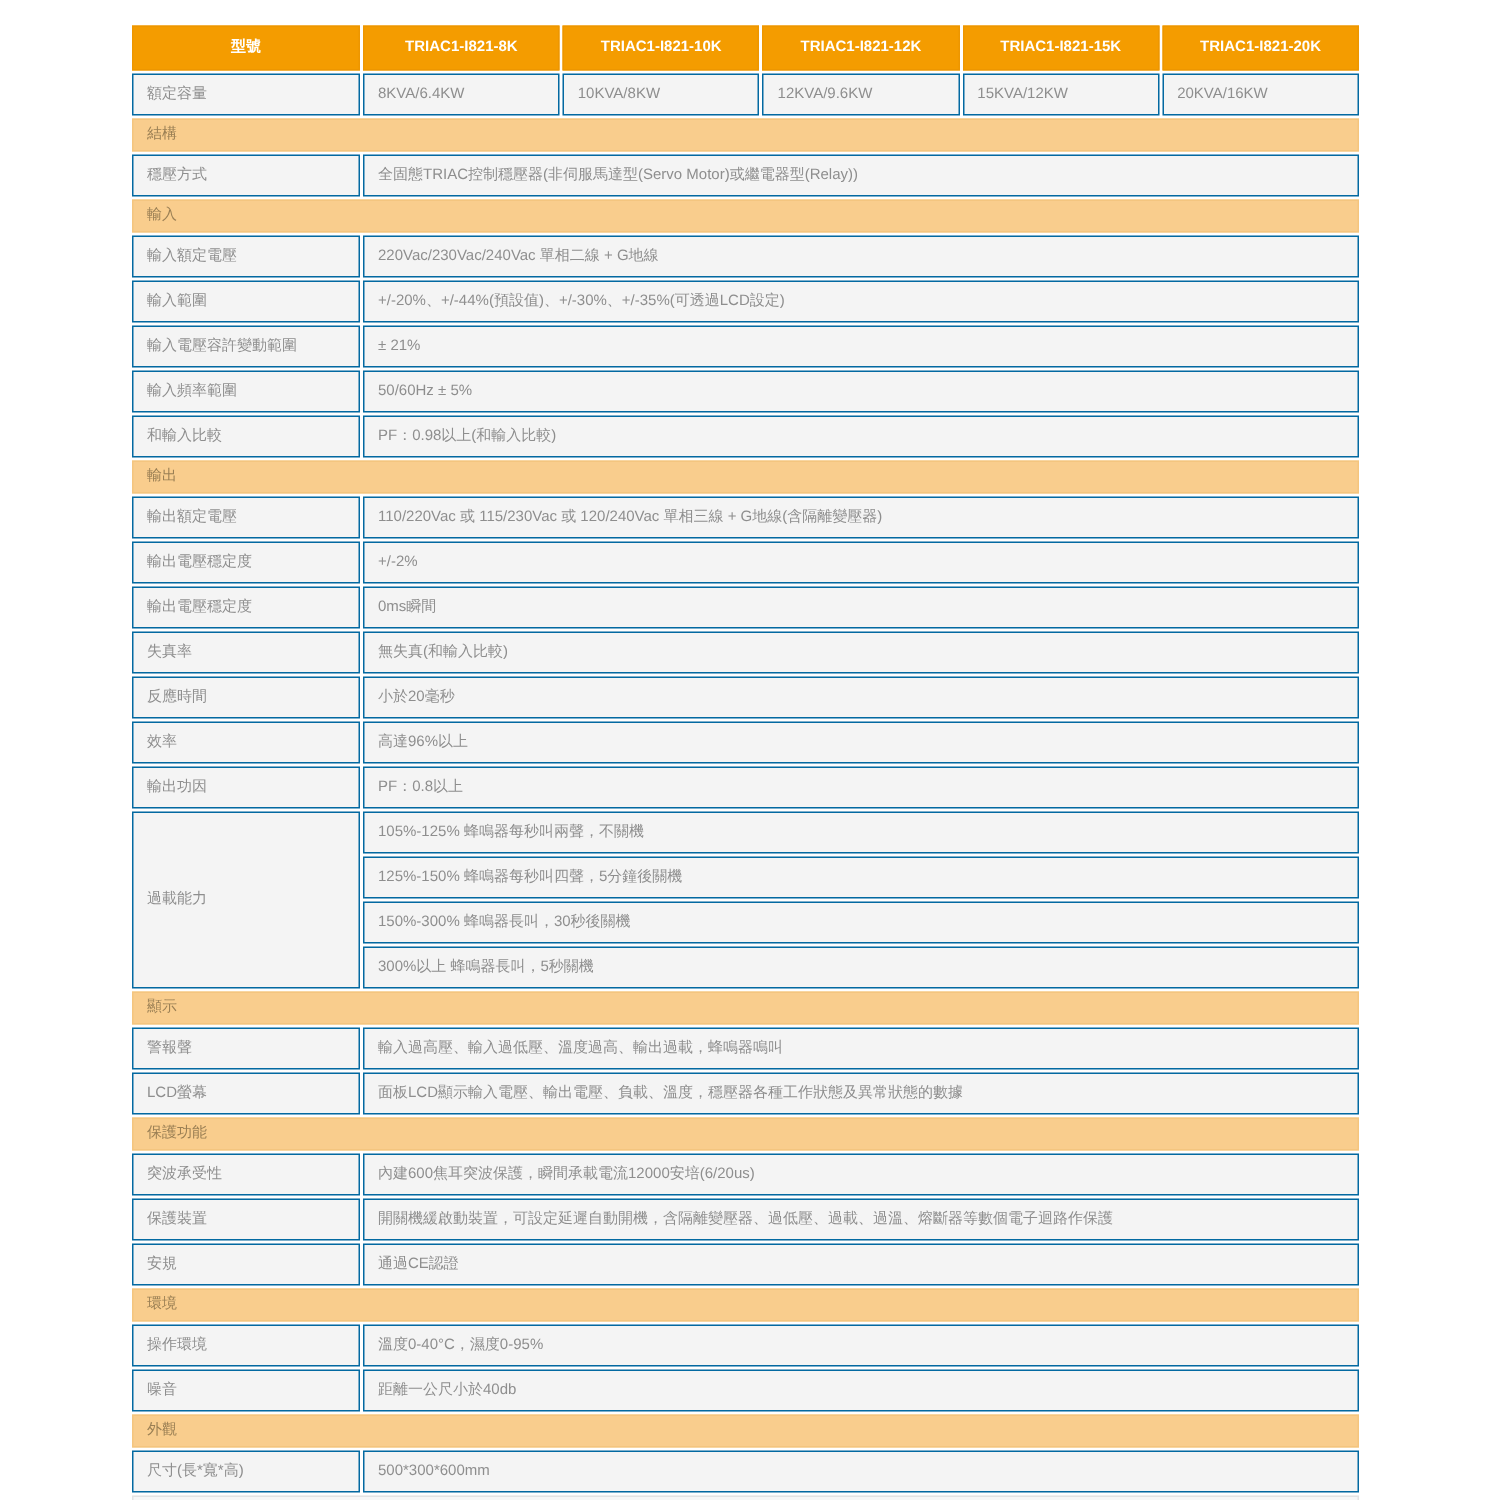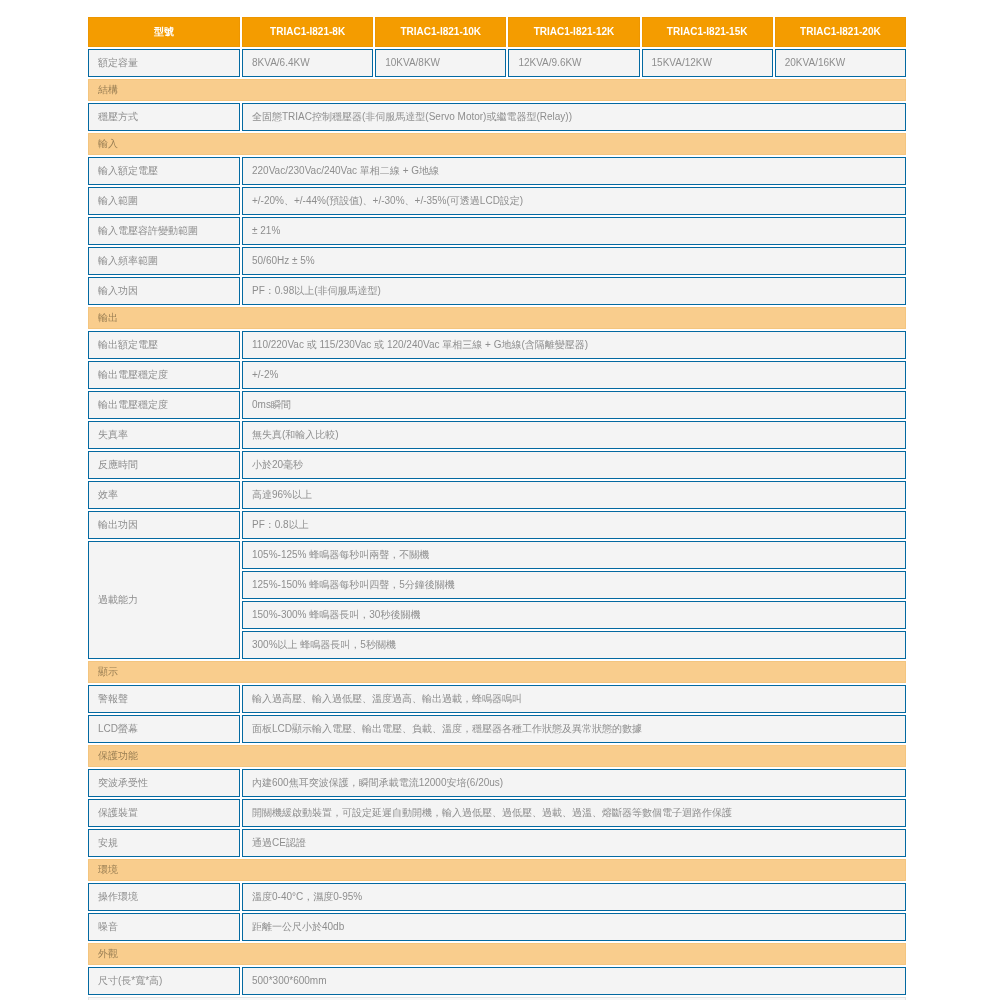--- a/index.html
+++ b/index.html
@@ -65,22 +65,22 @@
         </tr>
         <tr>
           <td class="label">輸入電壓容許變動範圍</td>
           <td class="value" colspan="5">± 21%</td>
         </tr>
         <tr>
           <td class="label">輸入頻率範圍</td>
           <td class="value" colspan="5">50/60Hz ± 5%</td>
         </tr>
         <tr>
-          <td class="label">輸入功因</td>
-          <td class="value" colspan="5">PF：0.98以上(非伺服馬達型)</td>
+          <td class="label">和輸入比較</td>
+          <td class="value" colspan="5">PF：0.98以上(和輸入比較)</td>
         </tr>
         <tr>
           <td class="section" colspan="6">輸出</td>
         </tr>
         <tr>
           <td class="label">輸出額定電壓</td>
           <td class="value" colspan="5">110/220Vac 或 115/230Vac 或 120/240Vac 單相三線 + G地線(含隔離變壓器)</td>
         </tr>
         <tr>
           <td class="label">輸出電壓穩定度</td>
@@ -132,21 +132,21 @@
         </tr>
         <tr>
           <td class="section" colspan="6">保護功能</td>
         </tr>
         <tr>
           <td class="label">突波承受性</td>
           <td class="value" colspan="5">內建600焦耳突波保護，瞬間承載電流12000安培(6/20us)</td>
         </tr>
         <tr>
           <td class="label">保護裝置</td>
-          <td class="value" colspan="5">開關機緩啟動裝置，可設定延遲自動開機，輸入過低壓、過低壓、過載、過溫、熔斷器等數個電子迴路作保護</td>
+          <td class="value" colspan="5">開關機緩啟動裝置，可設定延遲自動開機，含隔離變壓器、過低壓、過載、過溫、熔斷器等數個電子迴路作保護</td>
         </tr>
         <tr>
           <td class="label">安規</td>
           <td class="value" colspan="5">通過CE認證</td>
         </tr>
         <tr>
           <td class="section" colspan="6">環境</td>
         </tr>
         <tr>
           <td class="label">操作環境</td>

